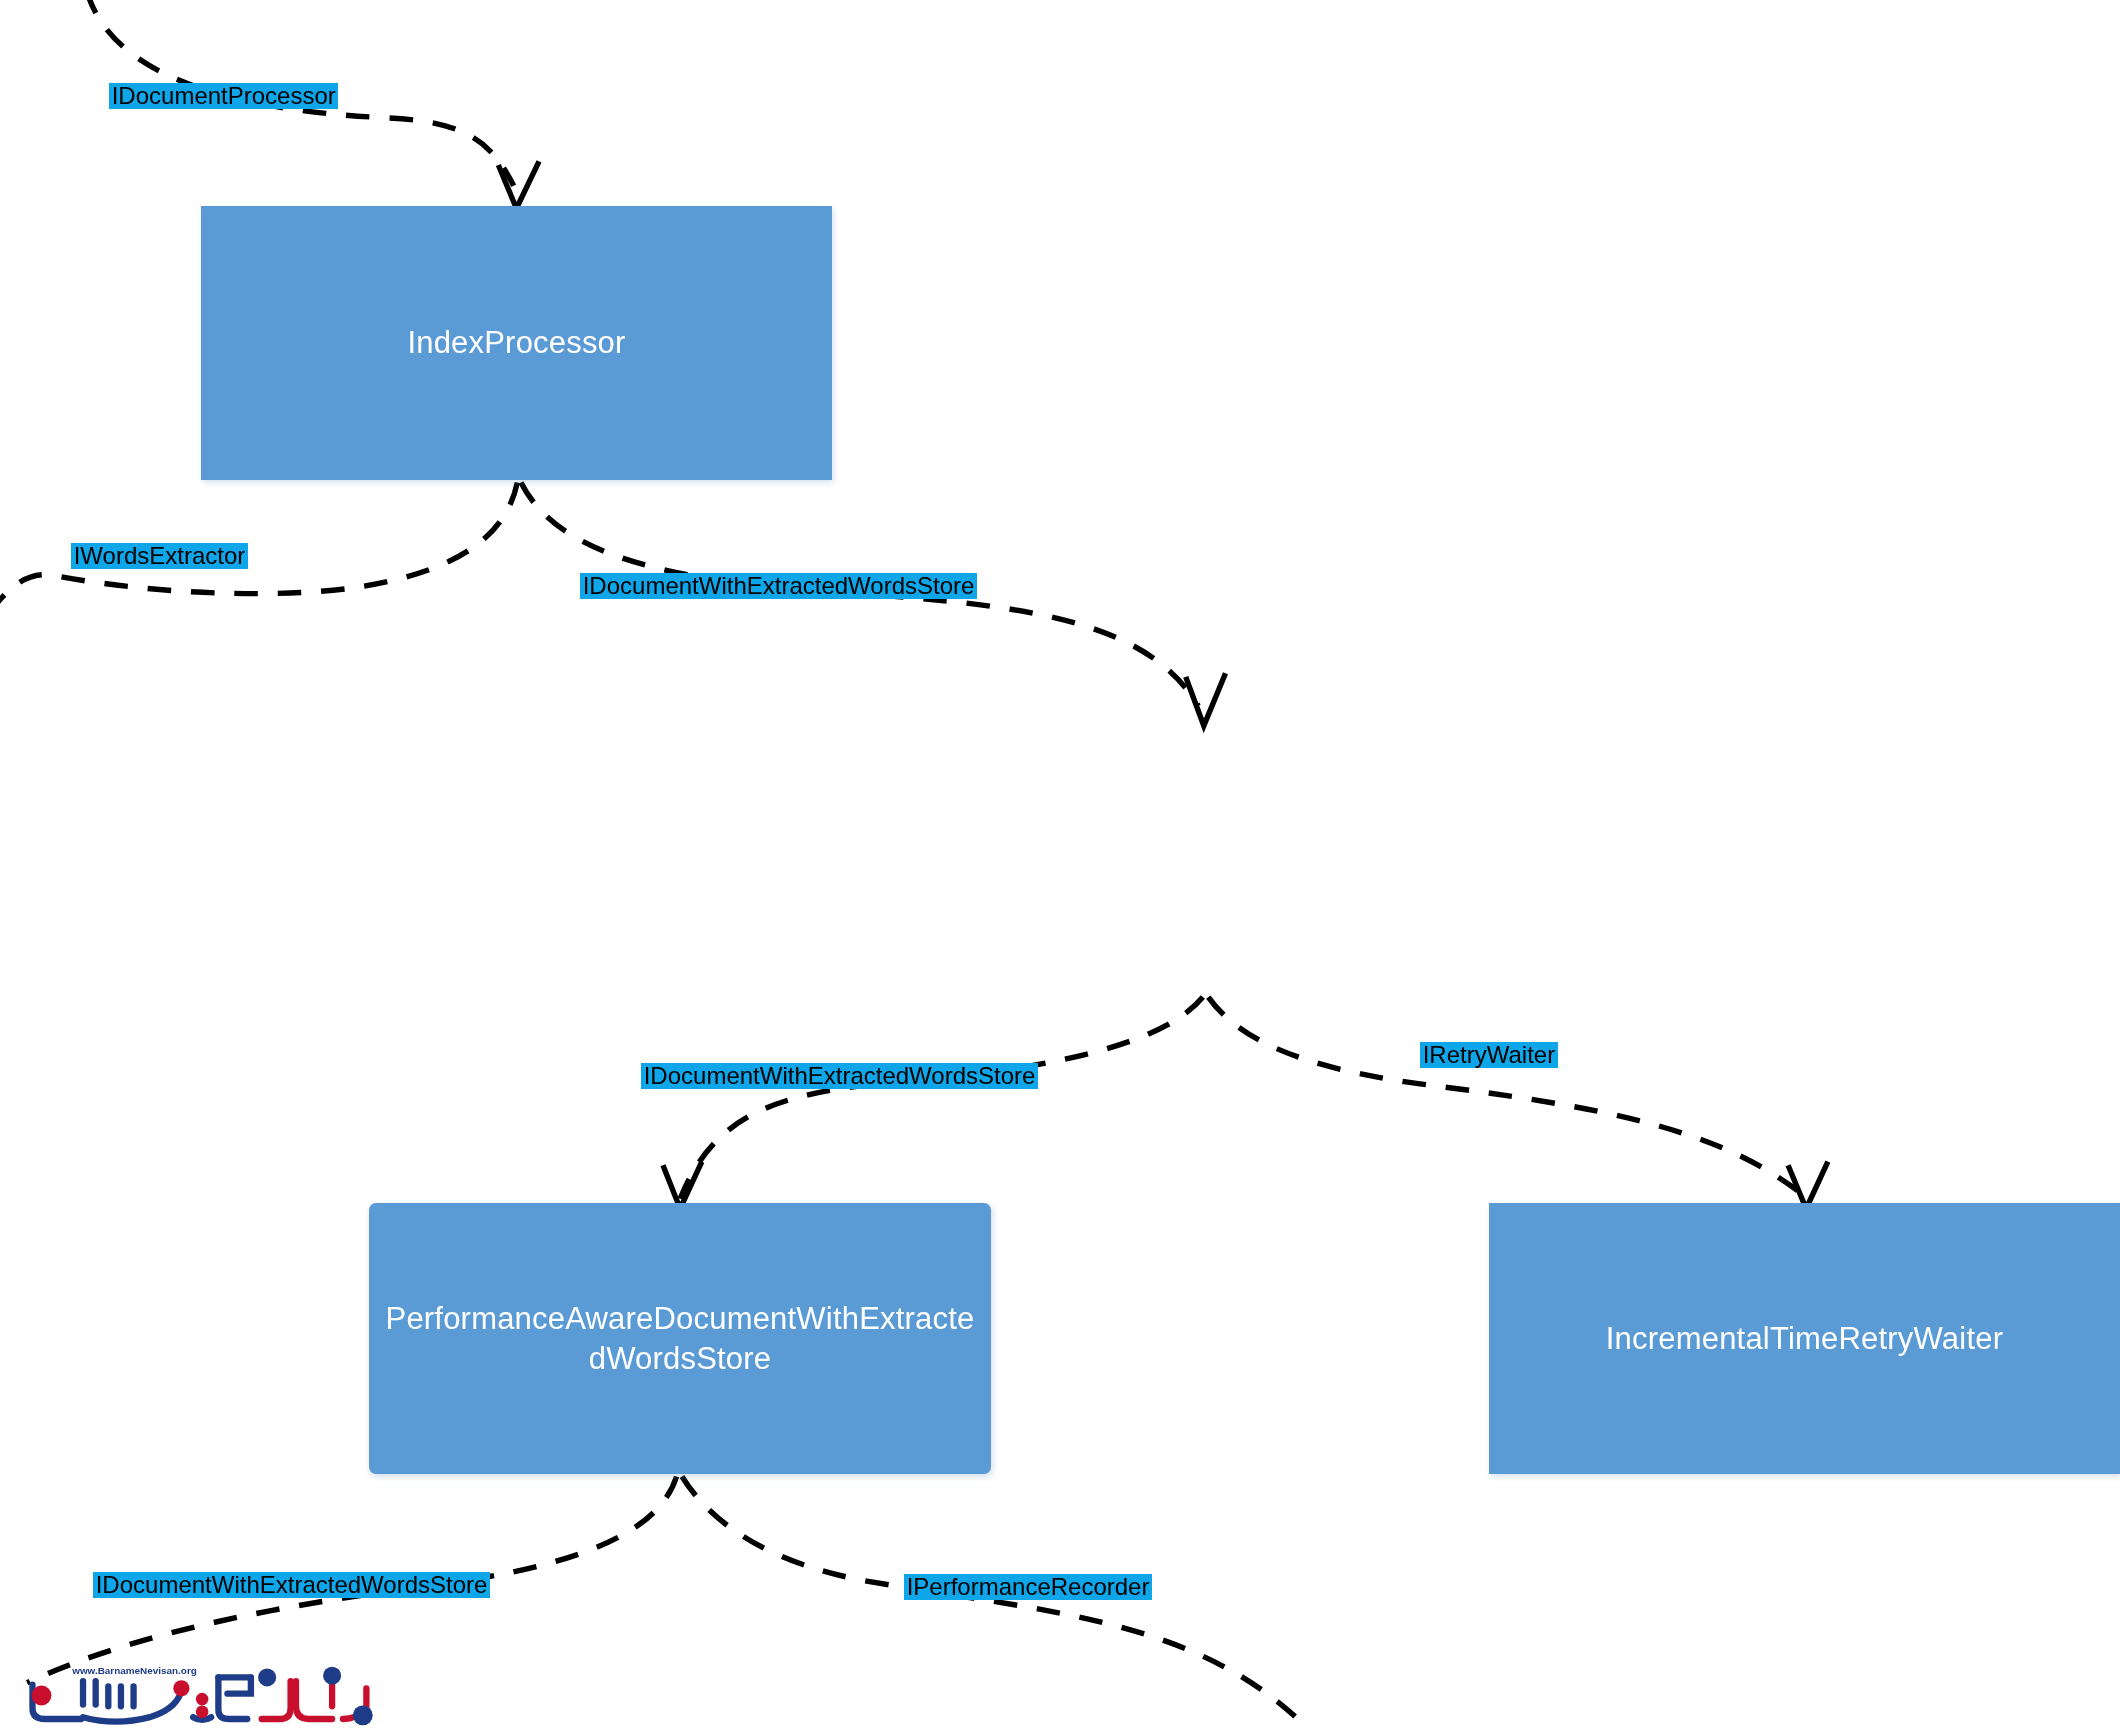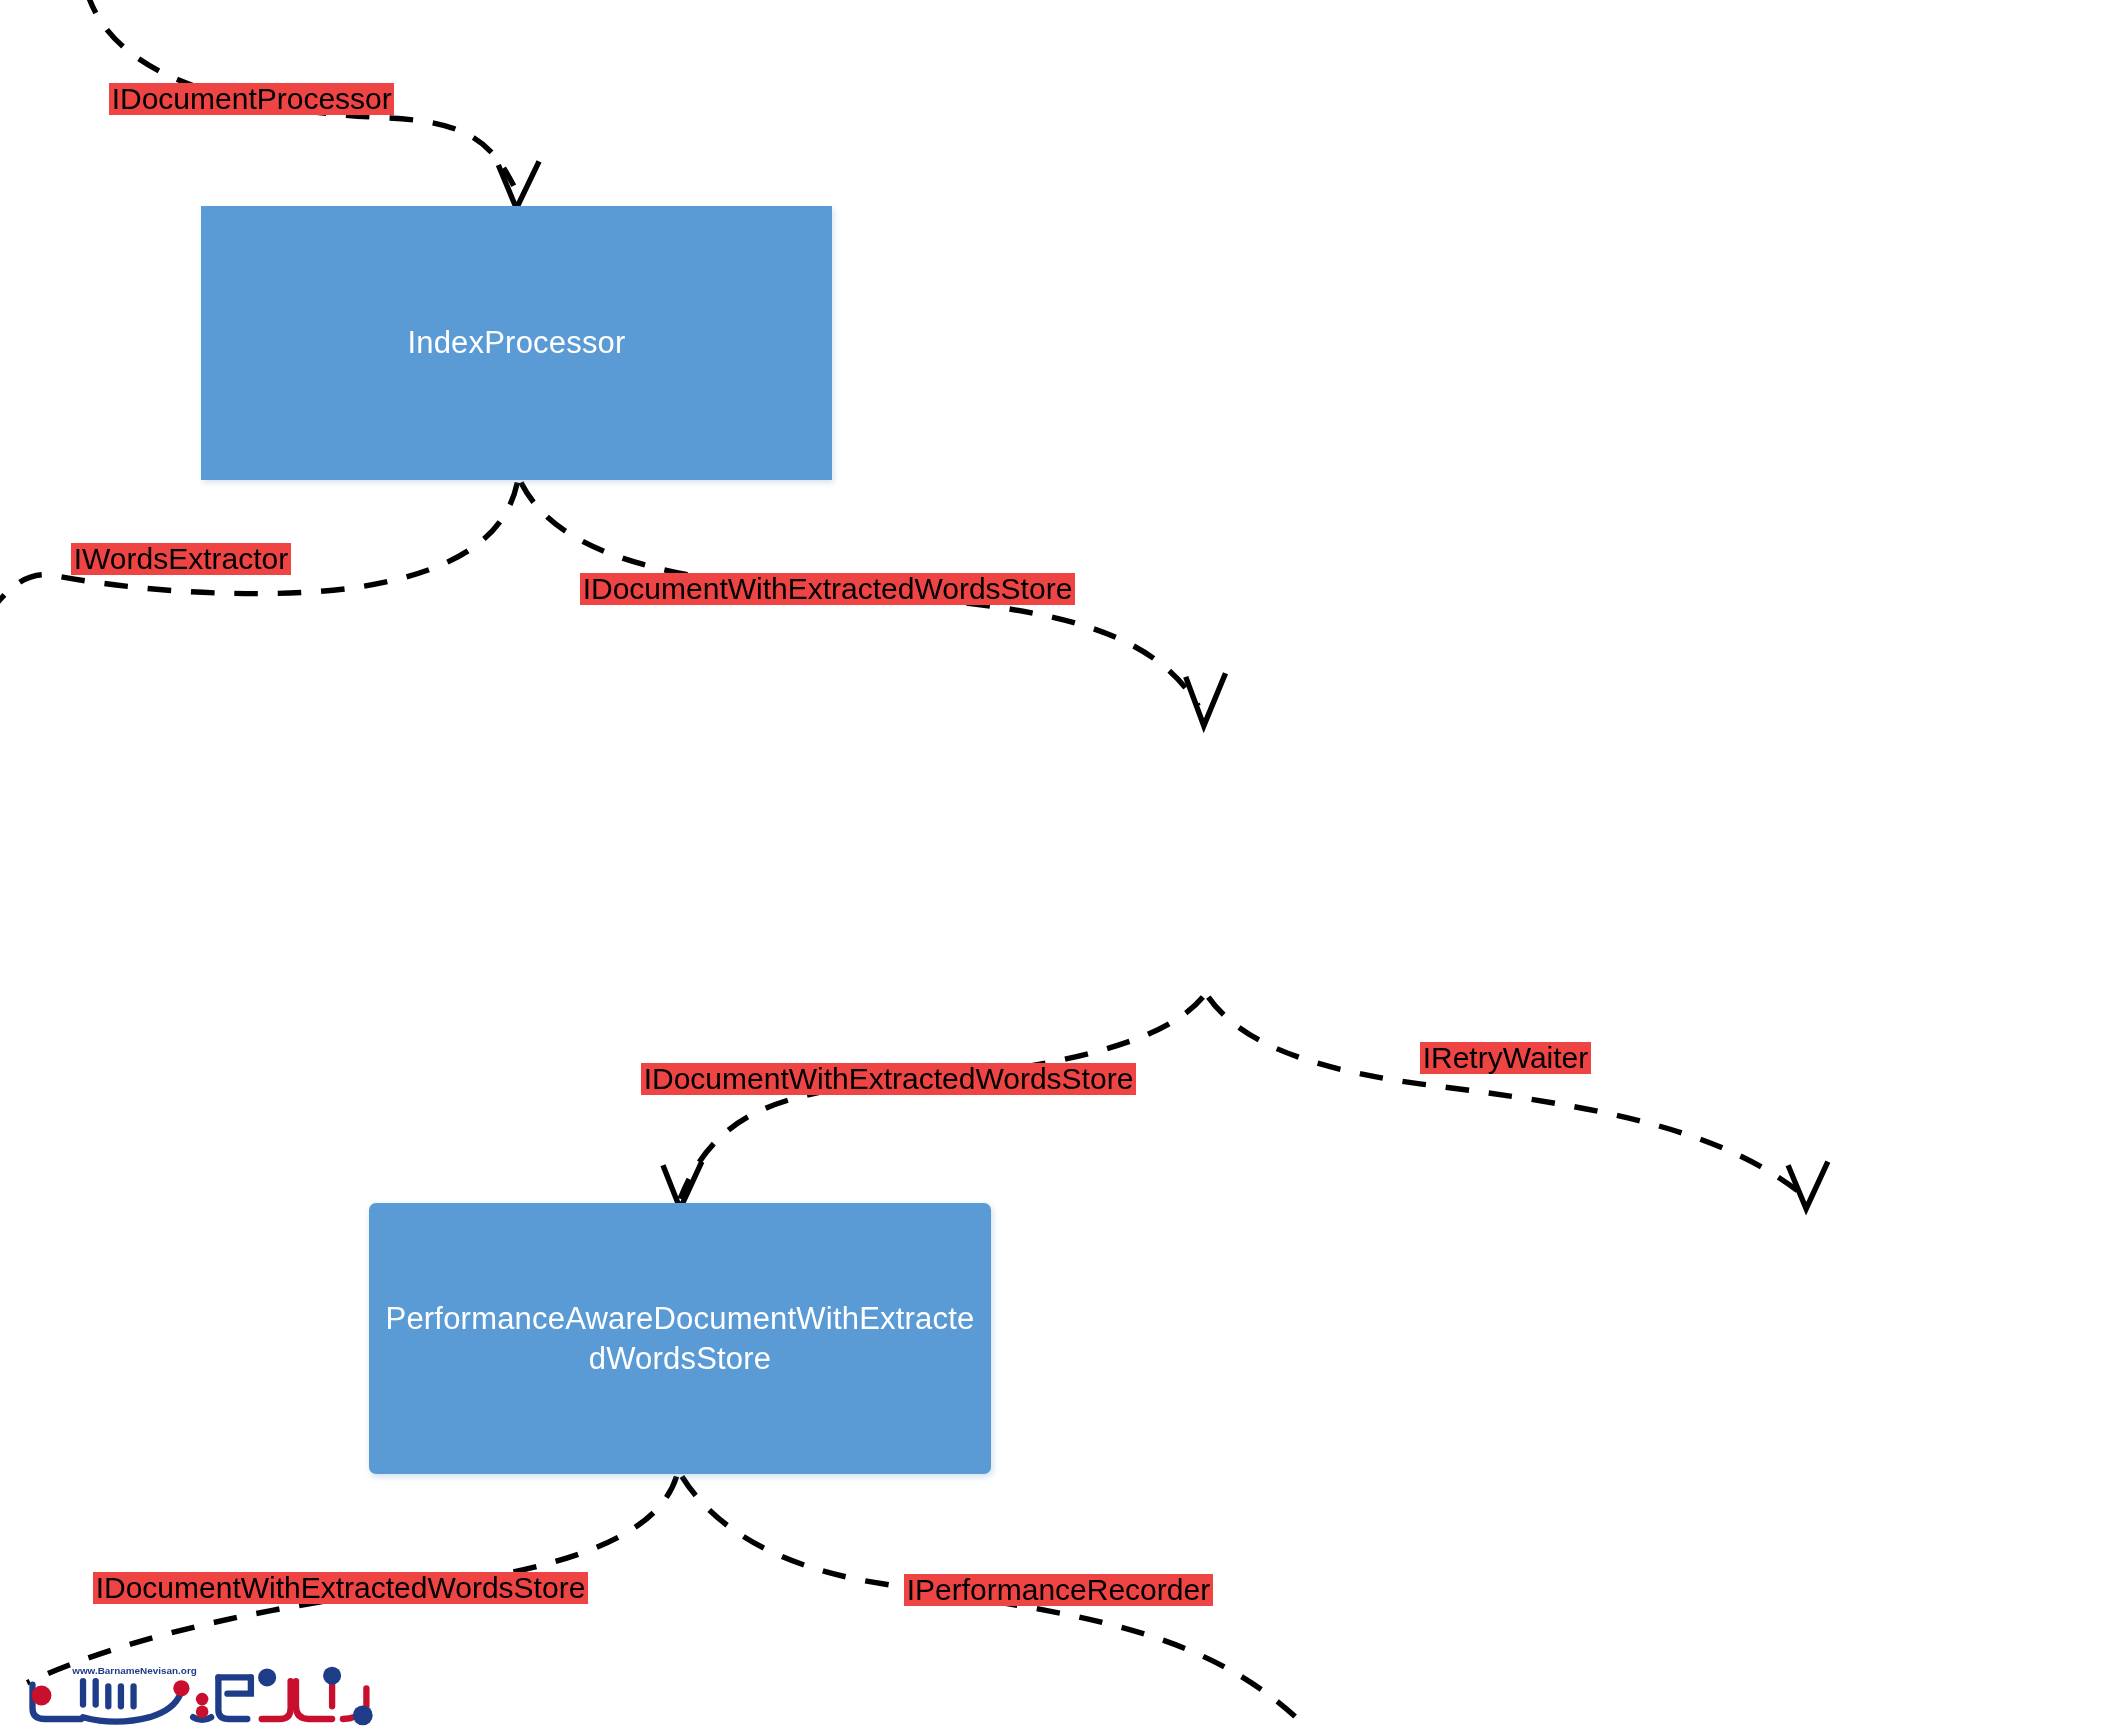--- a/index.html
+++ b/index.html
@@ -41,24 +41,24 @@
     padding: 0 12.7px;
     box-shadow: 1.8px 2.7px 6.3px rgba(120,160,200,0.33);
   }
   .node-label {
     display: block;
     width: 100%;
     word-break: break-word;
   }
   .edge-label {
     position: absolute;
-    font-size: 30px;
+    font-size: 24px;
     color: #000000;
     white-space: nowrap;
-    background: #ef4444;
+    background: #0ea5e9;
     line-height: 1;
     padding: 0.9px 2.7px;
   }
   .watermark {
     position: absolute;
     font-size: 21px;
     color: rgba(255,255,255,0.55);
     white-space: nowrap;
     letter-spacing: 0.5px;
     pointer-events: none;
@@ -104,20 +104,23 @@
 
   <div class="node" style="left:201px; top:206px; width:631px; height:274px;">
     <span class="node-label">IndexProcessor</span>
   </div>
 
 
   <div class="node" style="left:369px; top:1203px; width:622px; height:271px;border-radius:7px;">
     <span class="node-label">PerformanceAwareDocumentWithExtractedWordsStore</span>
   </div>
 
+  <div class="node" style="left:1489px; top:1203px; width:631px; height:271px;">
+    <span class="node-label">IncrementalTimeRetryWaiter</span>
+  </div>
 
   <div class="watermark" style="left:1004px; top:825px;">@dotnetcurry.com</div>
 
   <div class="edge-label" style="left:109px; top:83px;">IDocumentProcessor</div>
 
   <div class="edge-label" style="left:71px; top:543px;">IWordsExtractor</div>
 
   <div class="edge-label" style="left:580px; top:573px;">IDocumentWithExtractedWordsStore</div>
 
   <div class="edge-label" style="left:641px; top:1063px;">IDocumentWithExtractedWordsStore</div>

